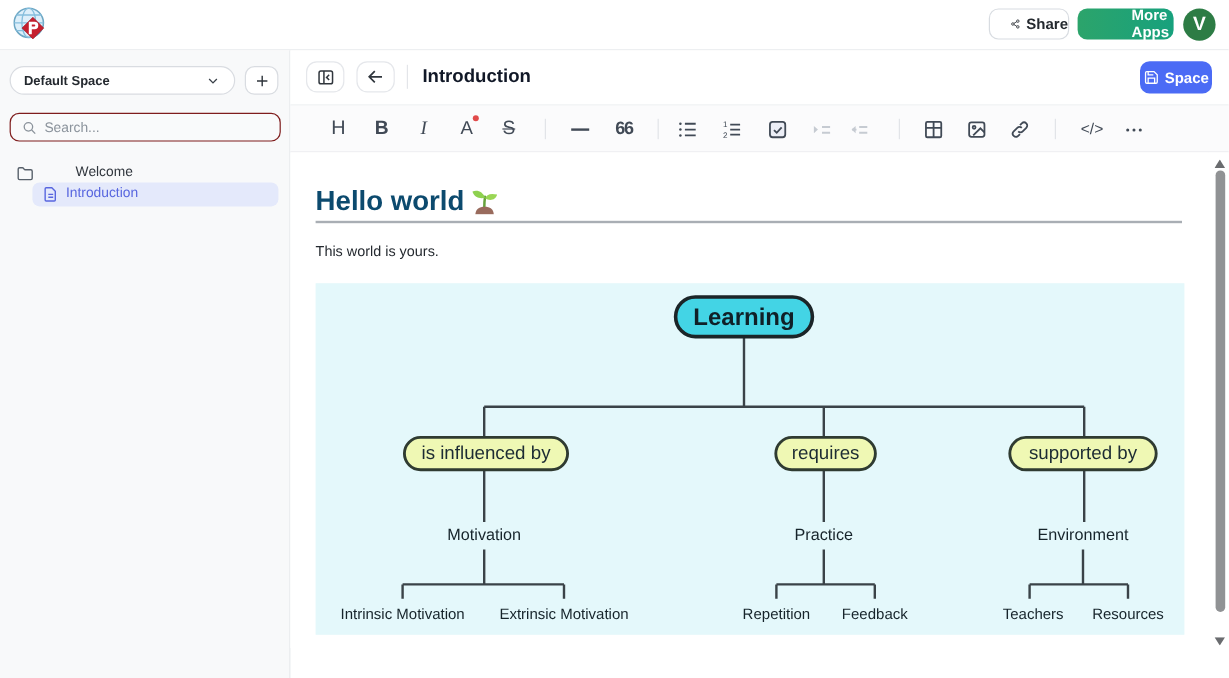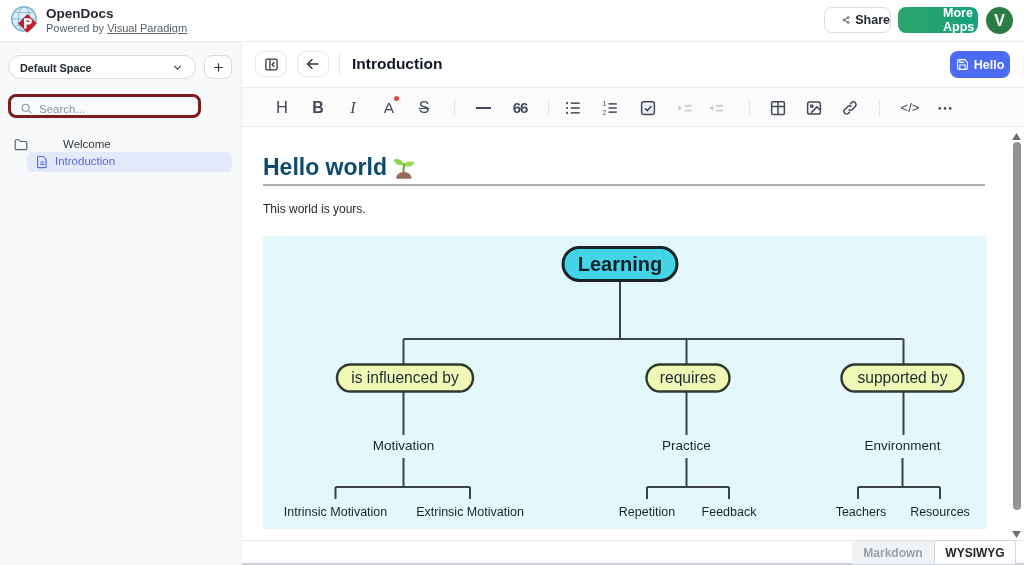--- a/index.html
+++ b/index.html
@@ -17,21 +17,21 @@
 .hbtn { position:absolute; top:7px; height:26px; border-radius:8px; display:flex; align-items:center; justify-content:center; font-size:12.5px; font-weight:bold; }
 #share { left:824px; width:67px; background:#fff; border:1px solid #d8dce1; color:#24292f;padding-left:17px; }
 #moreapps { left:898px; width:80px; background:linear-gradient(90deg,#2ca46b,#17a17d); color:#fff; border:none;padding-left:45px; }
 #avatar { left:986px; top:7px; width:27px; height:27px; border-radius:50%; background:#2d7c45; color:#fff; font-size:16px; font-weight:bold; display:flex; align-items:center; justify-content:center; }
 
 
 #sidebar { left:0; top:42px; width:242px; height:523px; background:#f8f9fa; border-right:1px solid #e9ebee; }
 #spacesel { left:8px; top:13px; width:188px; height:24px; background:#fff; border:1px solid #d9dce1; border-radius:12px; }
 #spacesel .txt { position:absolute; left:11px; top:6px; font-size:10.8px; font-weight:bold; color:#24292f; }
 #plusbtn { left:204px; top:13px; width:28px; height:24px; background:#fff; border:1px solid #d9dce1; border-radius:8px; }
-#searchbox { left:8px; top:52px; width:193px; height:24px; background:#f9fafb; border:3px solid #7f1d1d; border-radius:8px; }
+#searchbox { left:8px; top:52px; width:226px; height:24px; background:#f9fafb; border:1px solid #7f1d1d; border-radius:8px; }
 #searchbox .ph { position:absolute; left:28px; top:6px; font-size:11.5px; color:#8b939c; }
 #row-welcome { left:8px; top:93px; width:226px; height:20px; }
 #row-welcome .lbl { position:absolute; left:31px; top:3px; font-size:11.5px; color:#30363d;margin-left:24px; }
 #row-intro { left:27px; top:110px; width:205px; height:20px; background:#e4e9fb; border-radius:6px; }
 #row-intro .lbl { position:absolute; left:28px; top:3px; font-size:11.5px; color:#5866df; }
 
 
 #dochead { left:242px; top:42px; width:782px; height:46px; background:#fff; border-bottom:1px solid #eceef1; }
 .sqbtn { position:absolute; top:9px; width:32px; height:26px; background:#fff; border:1px solid #e5e7eb; border-radius:9px; display:flex; align-items:center; justify-content:center; }
 #btn-panel { left:13px; }
@@ -66,24 +66,20 @@
 <div id="stage">
 
   <div class="abs" id="header"></div>
   <svg class="abs" id="logo" viewBox="0 0 29 29">
     <circle cx="13" cy="13" r="12.2" fill="#ddeffa" stroke="#6da7c4" stroke-width="1.3"></circle>
     <ellipse cx="13" cy="13" rx="5.8" ry="12.2" fill="none" stroke="#85bedd" stroke-width="1.1"></ellipse>
     <path d="M0.8 13 H25.2 M2.5 6.5 H23.5 M2.5 19.5 H23.5" stroke="#85bedd" stroke-width="1.1" fill="none"></path>
     <rect x="10" y="11" width="12.8" height="12.8" transform="rotate(45 16.4 17.4)" fill="#c5202e" stroke="#9d1824" stroke-width="0.5"></rect>
     <path d="M13 12.2 h4.8 a3.1 3.1 0 0 1 0 6.2 h-2.3 v4.2 h-2.5 Z M15.5 14.5 v1.6 h2.1 a0.8 0.8 0 0 0 0 -1.6 Z" fill="#fff"></path>
   </svg>
-  <div class="abs" id="brand">
-    <div class="t1">OpenDocs</div>
-    <div class="t2">Powered by <a>Visual Paradigm</a></div>
-  </div>
   <div class="hbtn" id="share">
     <svg width="14" height="14" viewBox="0 0 24 24" fill="none" stroke="#24292f" stroke-width="2">
         <circle cx="18" cy="5" r="3"></circle>
         <circle cx="6" cy="12" r="3"></circle>
         <circle cx="18" cy="19" r="3"></circle>
         <line x1="8.6" y1="10.5" x2="15.4" y2="6.5"></line>
         <line x1="8.6" y1="13.5" x2="15.4" y2="17.5"></line>
       </svg>
     <span style="margin-left:5px">Share</span>
   </div>
@@ -138,21 +134,21 @@
         </svg>
     </div>
     <div class="abs" id="vdiv"></div>
     <div class="abs" id="doctitle">Introduction</div>
     <div class="abs" id="savebtn">
       <svg width="13" height="13" viewBox="0 0 24 24" fill="none" stroke="#fff" stroke-width="2">
           <path d="M19 21 H5 a2 2 0 0 1 -2 -2 V5 a2 2 0 0 1 2 -2 h11 l5 5 v11 a2 2 0 0 1 -2 2 Z"></path>
           <path d="M17 21 v-8 H7 v8"></path>
           <path d="M7 3 v5 h8"></path>
         </svg>
-      <span>Hello</span>
+      <span>Space</span>
     </div>
   </div>
 
   <div class="abs" id="toolbar">
     <div class="ti" style="left:30px;width:20px;font-size:16.5px;font-weight:500;">H</div>
     <div class="ti" style="left:66px;width:20px;font-size:16px;font-weight:bold;">B</div>
     <div class="ti" style="left:101px;width:20px;font-size:16px;font-style:italic;font-family:'Liberation Serif',serif;">I</div>
     <div class="ti" style="left:137px;width:20px;font-size:15.5px;font-weight:500;">A<span style="position:absolute;top:8px;right:0px;width:5px;height:5px;border-radius:50%;background:#e14a4a;"></span></div>
     <div class="ti" style="left:172px;width:20px;font-size:16px;font-weight:500;text-decoration:line-through;">S</div>
     <div class="tdiv" style="left:212px;"></div>
@@ -277,17 +273,13 @@
   <div class="abs" id="sbar">
     <svg style="position:absolute;left:5px;top:6px" width="9" height="7" viewBox="0 0 10 8">
         <path d="M5 0 L10 8 H0 Z" fill="#6a6c6f"></path>
       </svg>
     <div class="abs" id="sthumb"></div>
     <svg style="position:absolute;left:5px;top:404px" width="9" height="7" viewBox="0 0 10 8">
         <path d="M0 0 H10 L5 8 Z" fill="#6a6c6f"></path>
       </svg>
   </div>
 
-  <div class="abs" id="bottombar">
-    <div class="abs" id="tab-md">Markdown</div>
-    <div class="abs" id="tab-wy">WYSIWYG</div>
-  </div>
 </div>
 
 </body></html>

